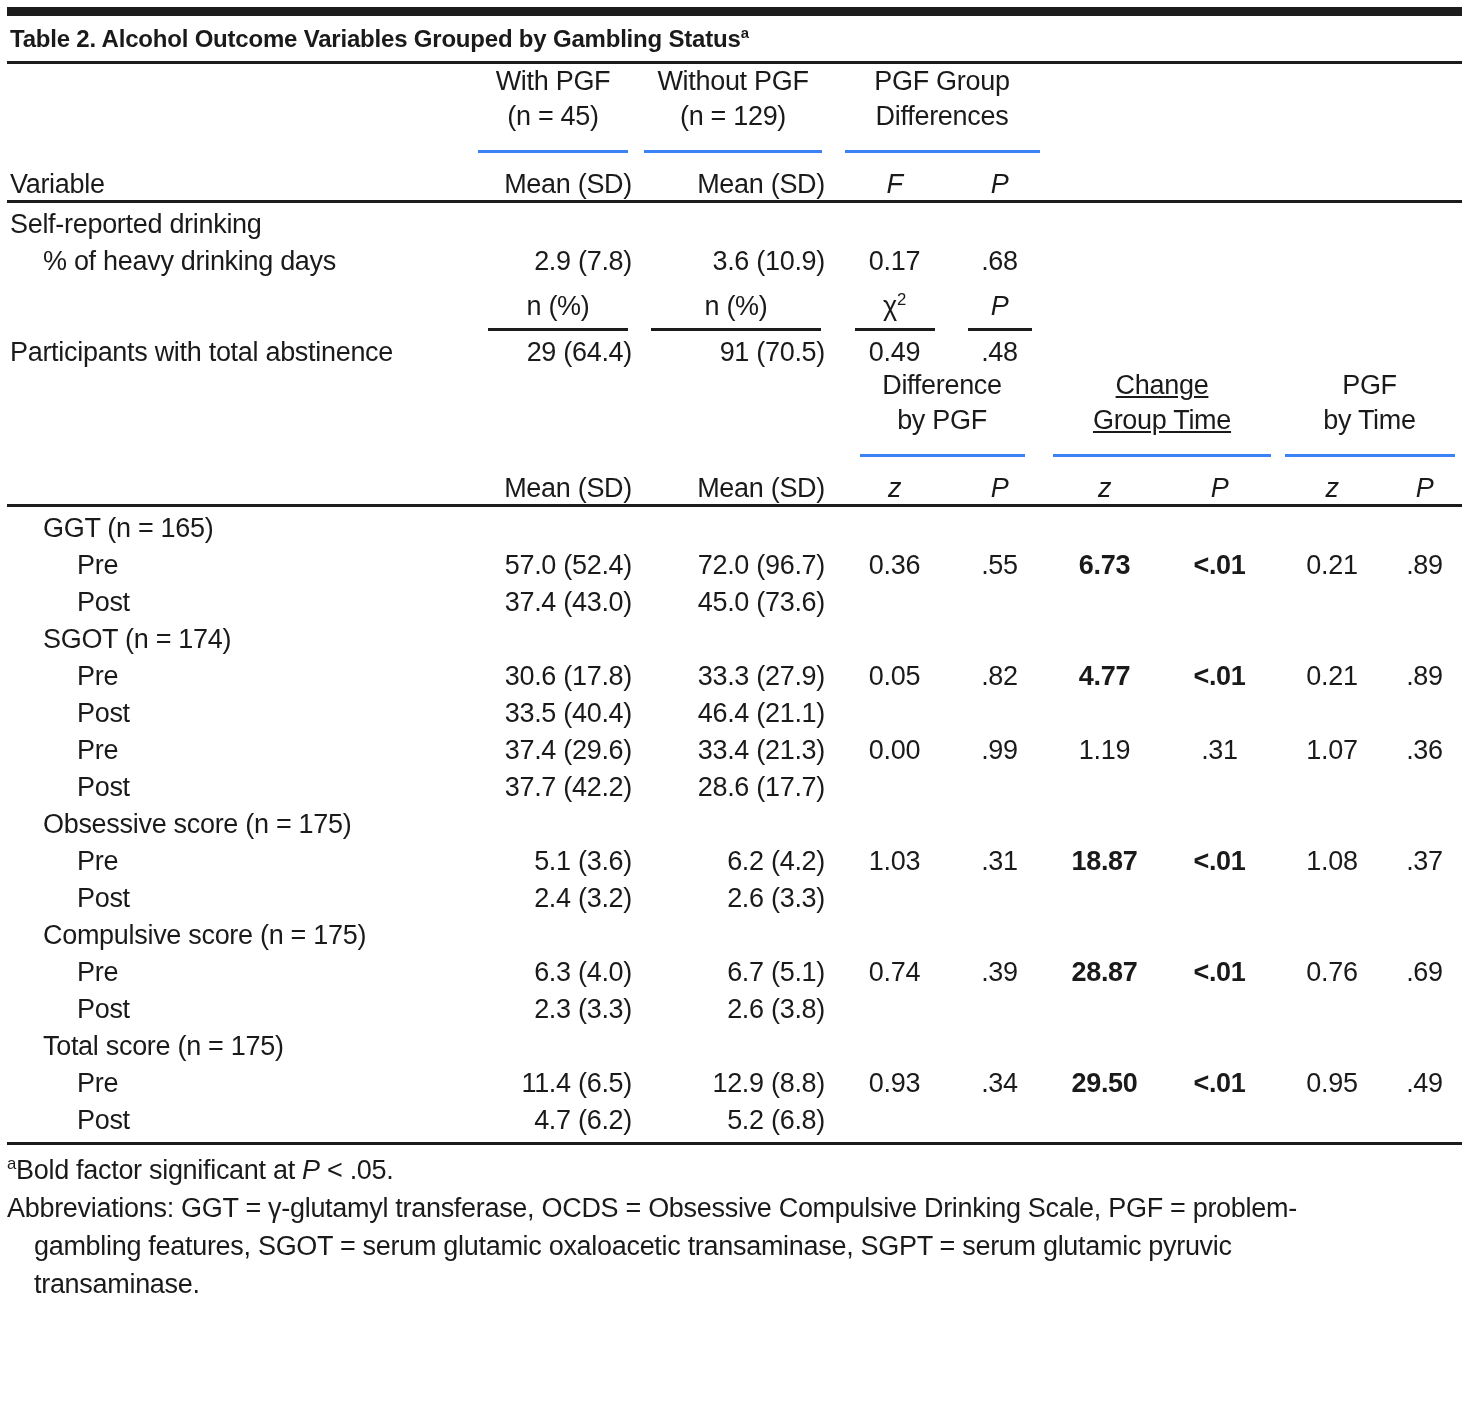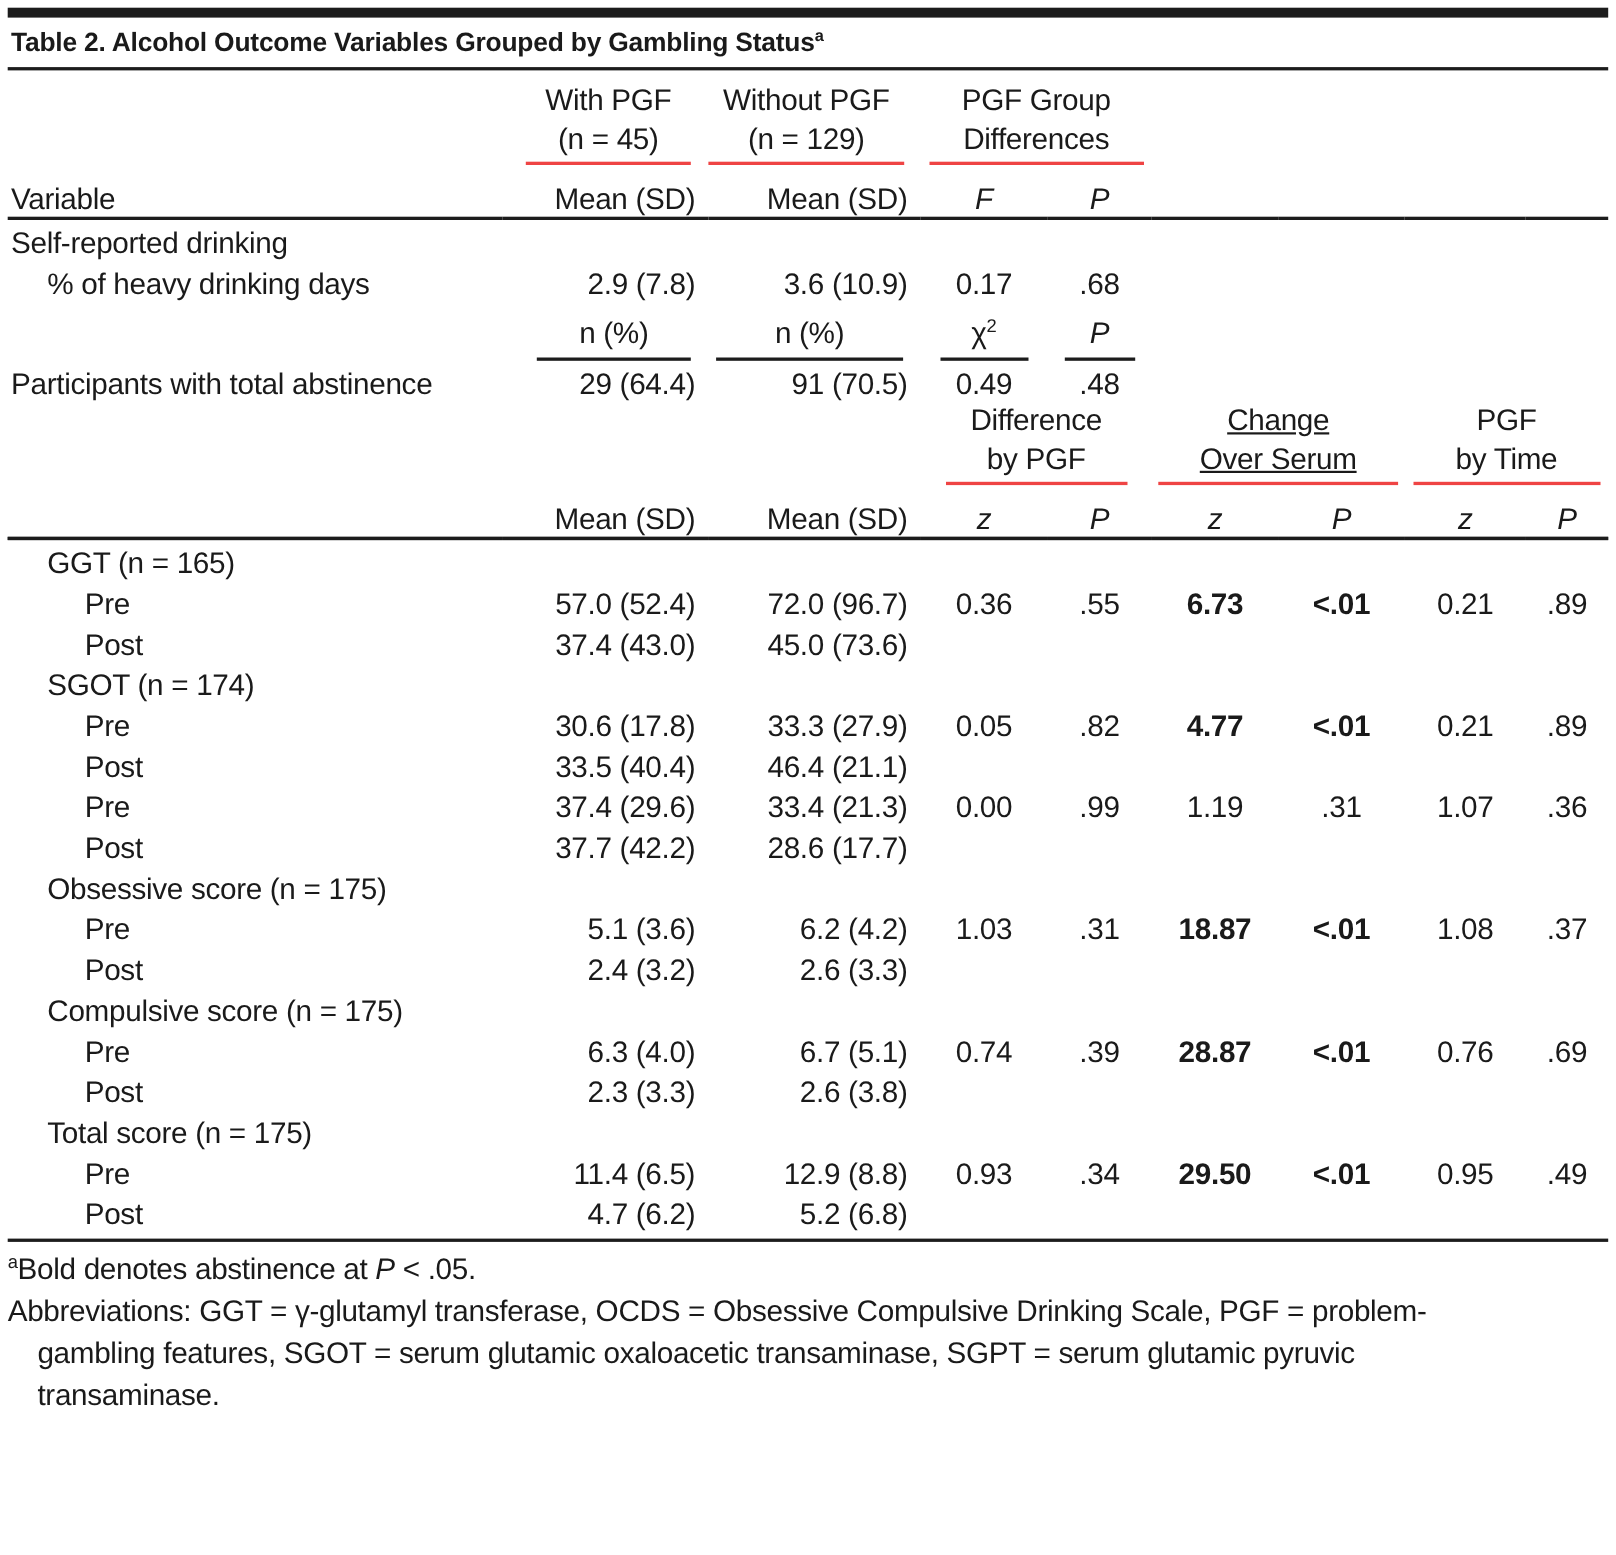--- a/index.html
+++ b/index.html
@@ -26,22 +26,22 @@
   .c-var{text-align:left;padding-left:3px;}
   .ind0{padding-left:3px;}
   .ind1{padding-left:36px;}
   .ind2{padding-left:70px;}
   .c-m1,.c-m2{text-align:right;padding-right:12px;}
   .c-z1,.c-p1,.c-z2,.c-p2,.c-z3,.c-p3{text-align:center;}
   .b{font-weight:bold;}
   
   .grp-row th{height:86px;vertical-align:bottom;}
   .grp{
-    border-bottom:3px solid #ef4444;text-align:center;
-    line-height:35px;padding-bottom:3px;font-size:27px;
+    border-bottom:3px solid #3b82f6;text-align:center;
+    line-height:35px;padding-bottom:16px;font-size:27px;
   }
   .grp-right{margin-left:auto;margin-right:4px;}
   .grp-center{margin:0 auto;}
   .w150{width:150px;}.w178{width:178px;}.w195{width:195px;}
   .w165{width:165px;}.w218{width:218px;text-decoration:underline;}.w170g{width:170px;}
   .colhead-row th,.colhead-row td{height:47px;border-bottom:3px solid #1c1c1c;}
   
   .subhead-row td{height:54px;}
   .sub{
     border-bottom:3px solid #1c1c1c;text-align:center;
@@ -178,21 +178,21 @@
         <td></td>
         <td colspan="2">
           <div class="grp grp-center w165">
             <div>Difference</div>
             <div>by PGF</div>
           </div>
         </td>
         <td colspan="2">
           <div class="grp grp-center w218">
             <div>Change</div>
-            <div>Over Serum</div>
+            <div>Group Time</div>
           </div>
         </td>
         <td colspan="2">
           <div class="grp grp-center w170g">
             <div>PGF</div>
             <div>by Time</div>
           </div>
         </td>
       </tr>
       <tr class="colhead-row">
@@ -395,19 +395,19 @@
           <td class="c-p2"></td>
           <td class="c-z3"></td>
           <td class="c-p3"></td>
         </tr>
       </tbody>
   </table>
 
   <div class="foot-rule"></div>
 
   <div class="footnotes">
-    <div class="fn-line"><sup>a</sup><span>Bold denotes abstinence at </span><span class="it">P</span><span> &lt; .05.</span></div>
+    <div class="fn-line"><sup>a</sup><span>Bold factor significant at </span><span class="it">P</span><span> &lt; .05.</span></div>
     <div class="fn-line">Abbreviations: GGT = γ-glutamyl transferase, OCDS = Obsessive Compulsive Drinking Scale, PGF = problem-</div>
     <div class="fn-line fn-ind">gambling features, SGOT = serum glutamic oxaloacetic transaminase, SGPT = serum glutamic pyruvic</div>
     <div class="fn-line fn-ind">transaminase.</div>
   </div>
 
 </div>
 
 </body></html>

